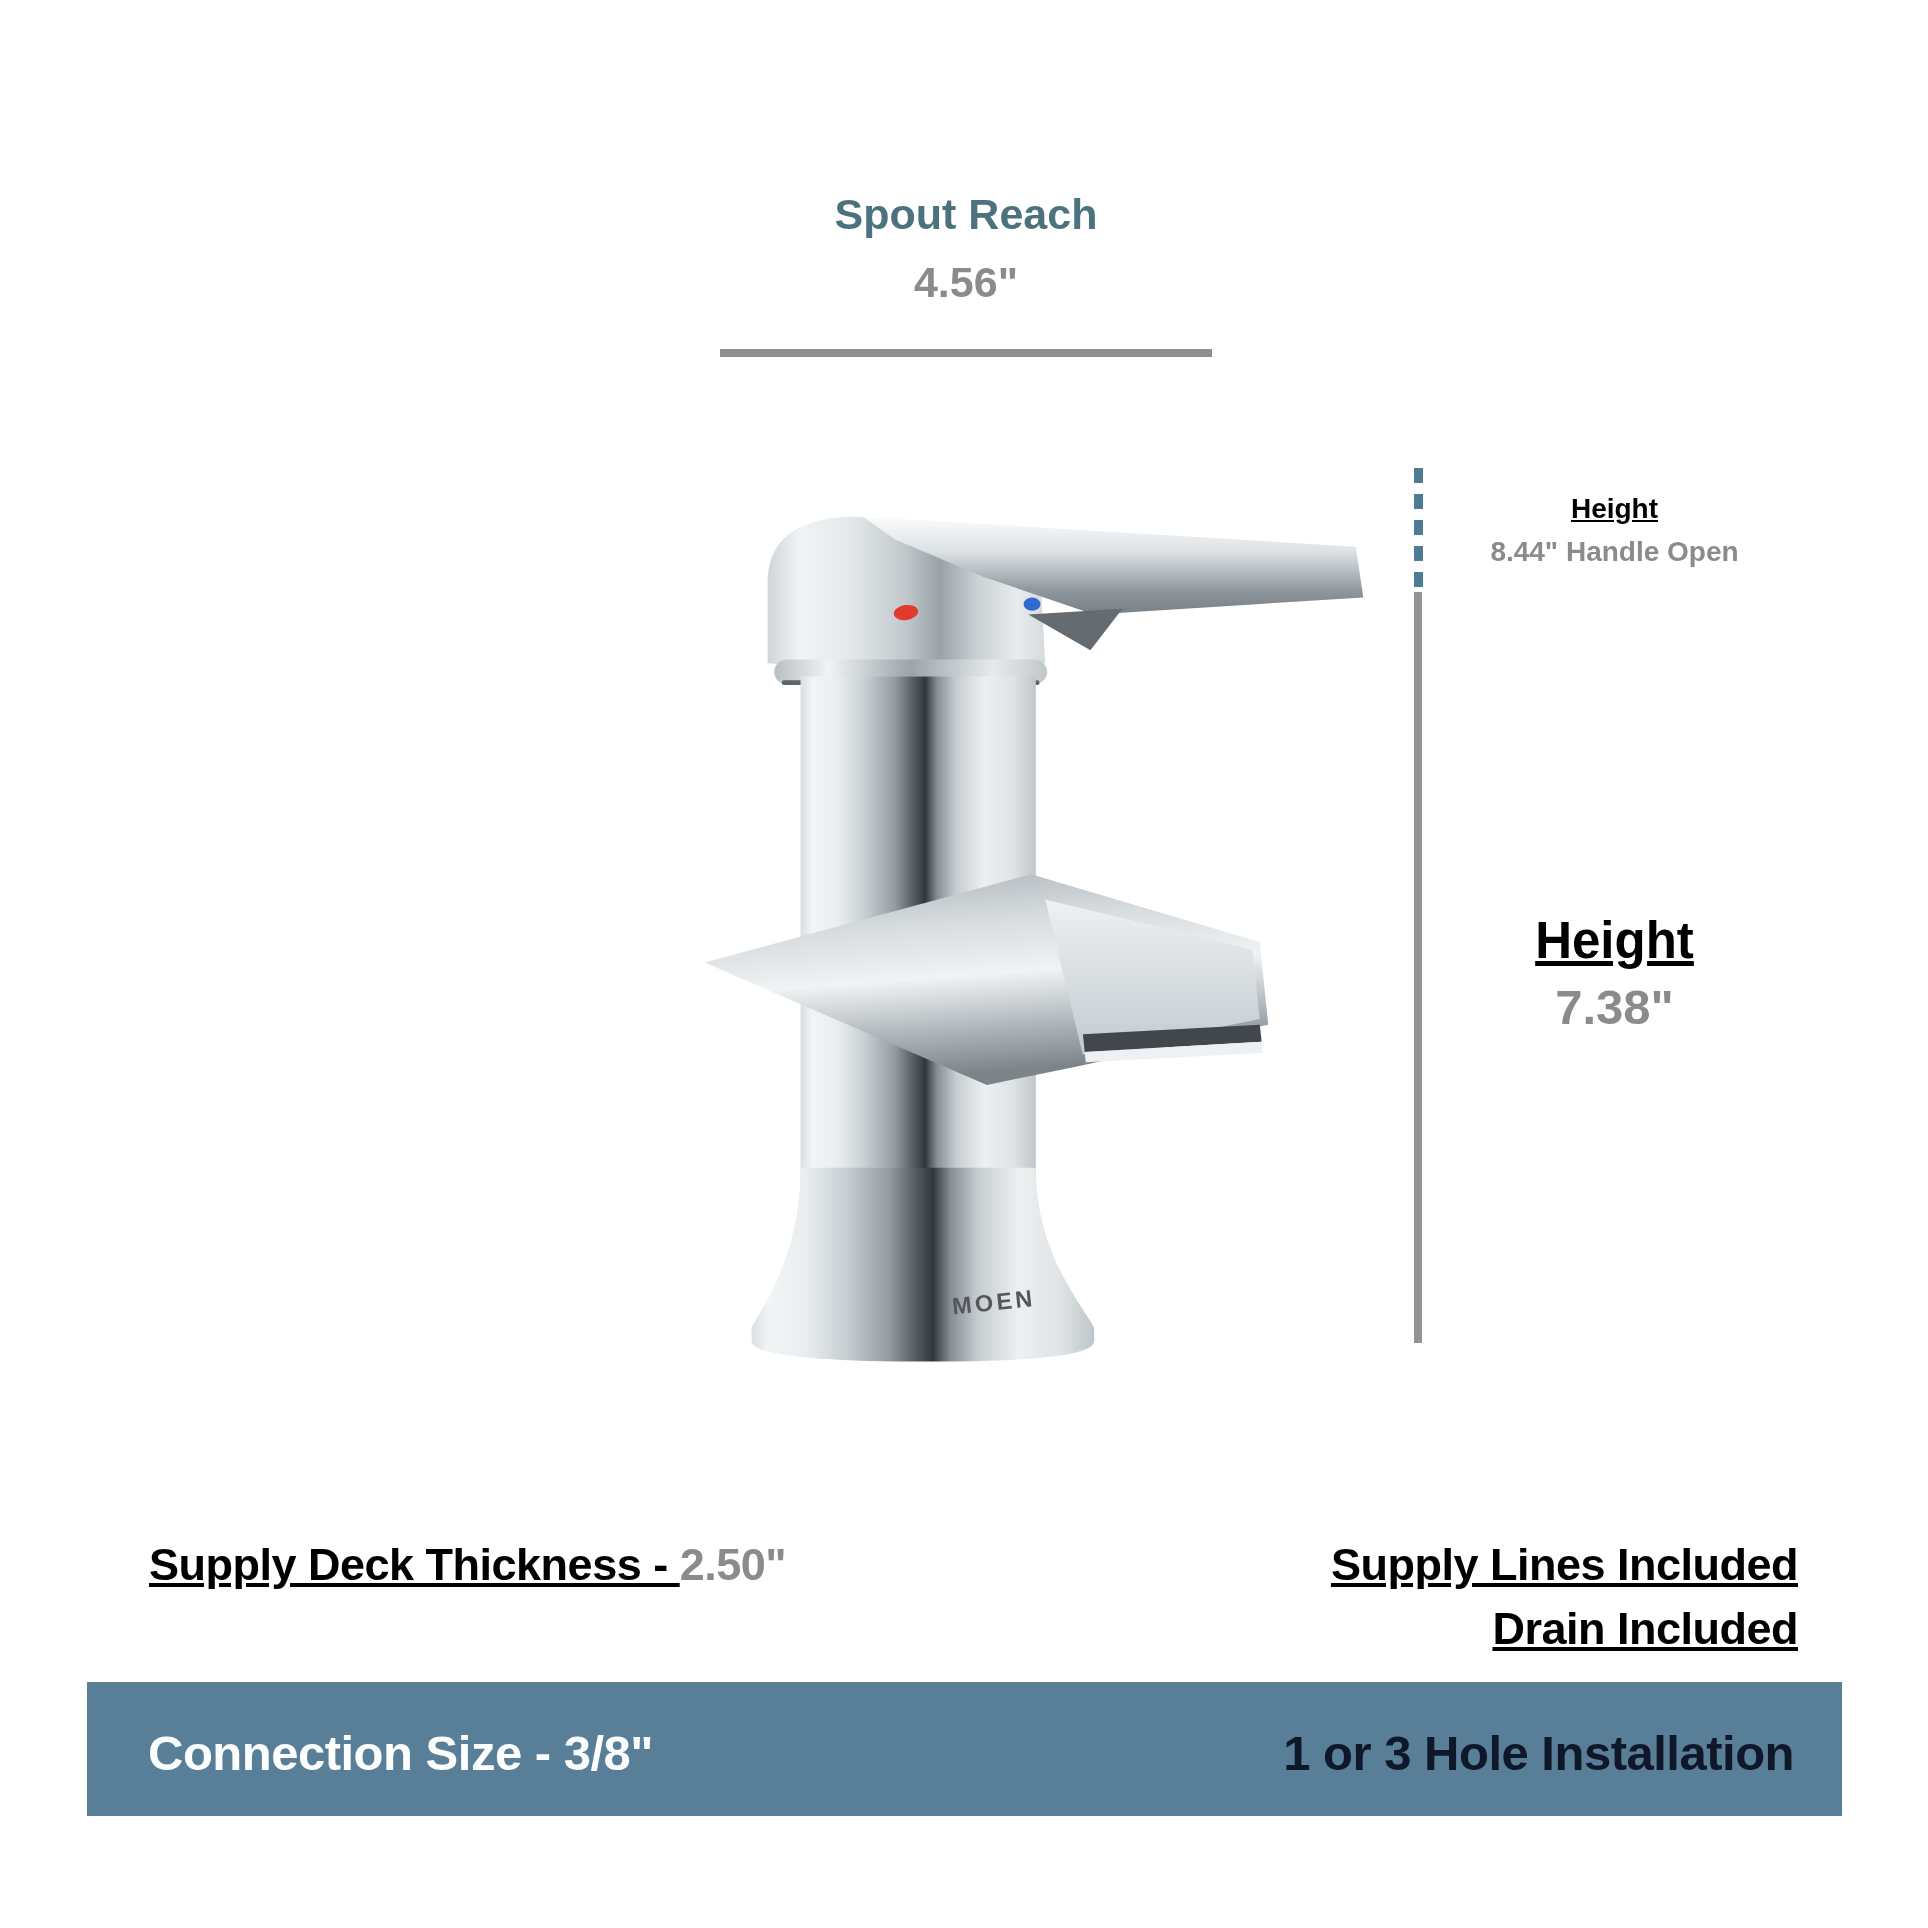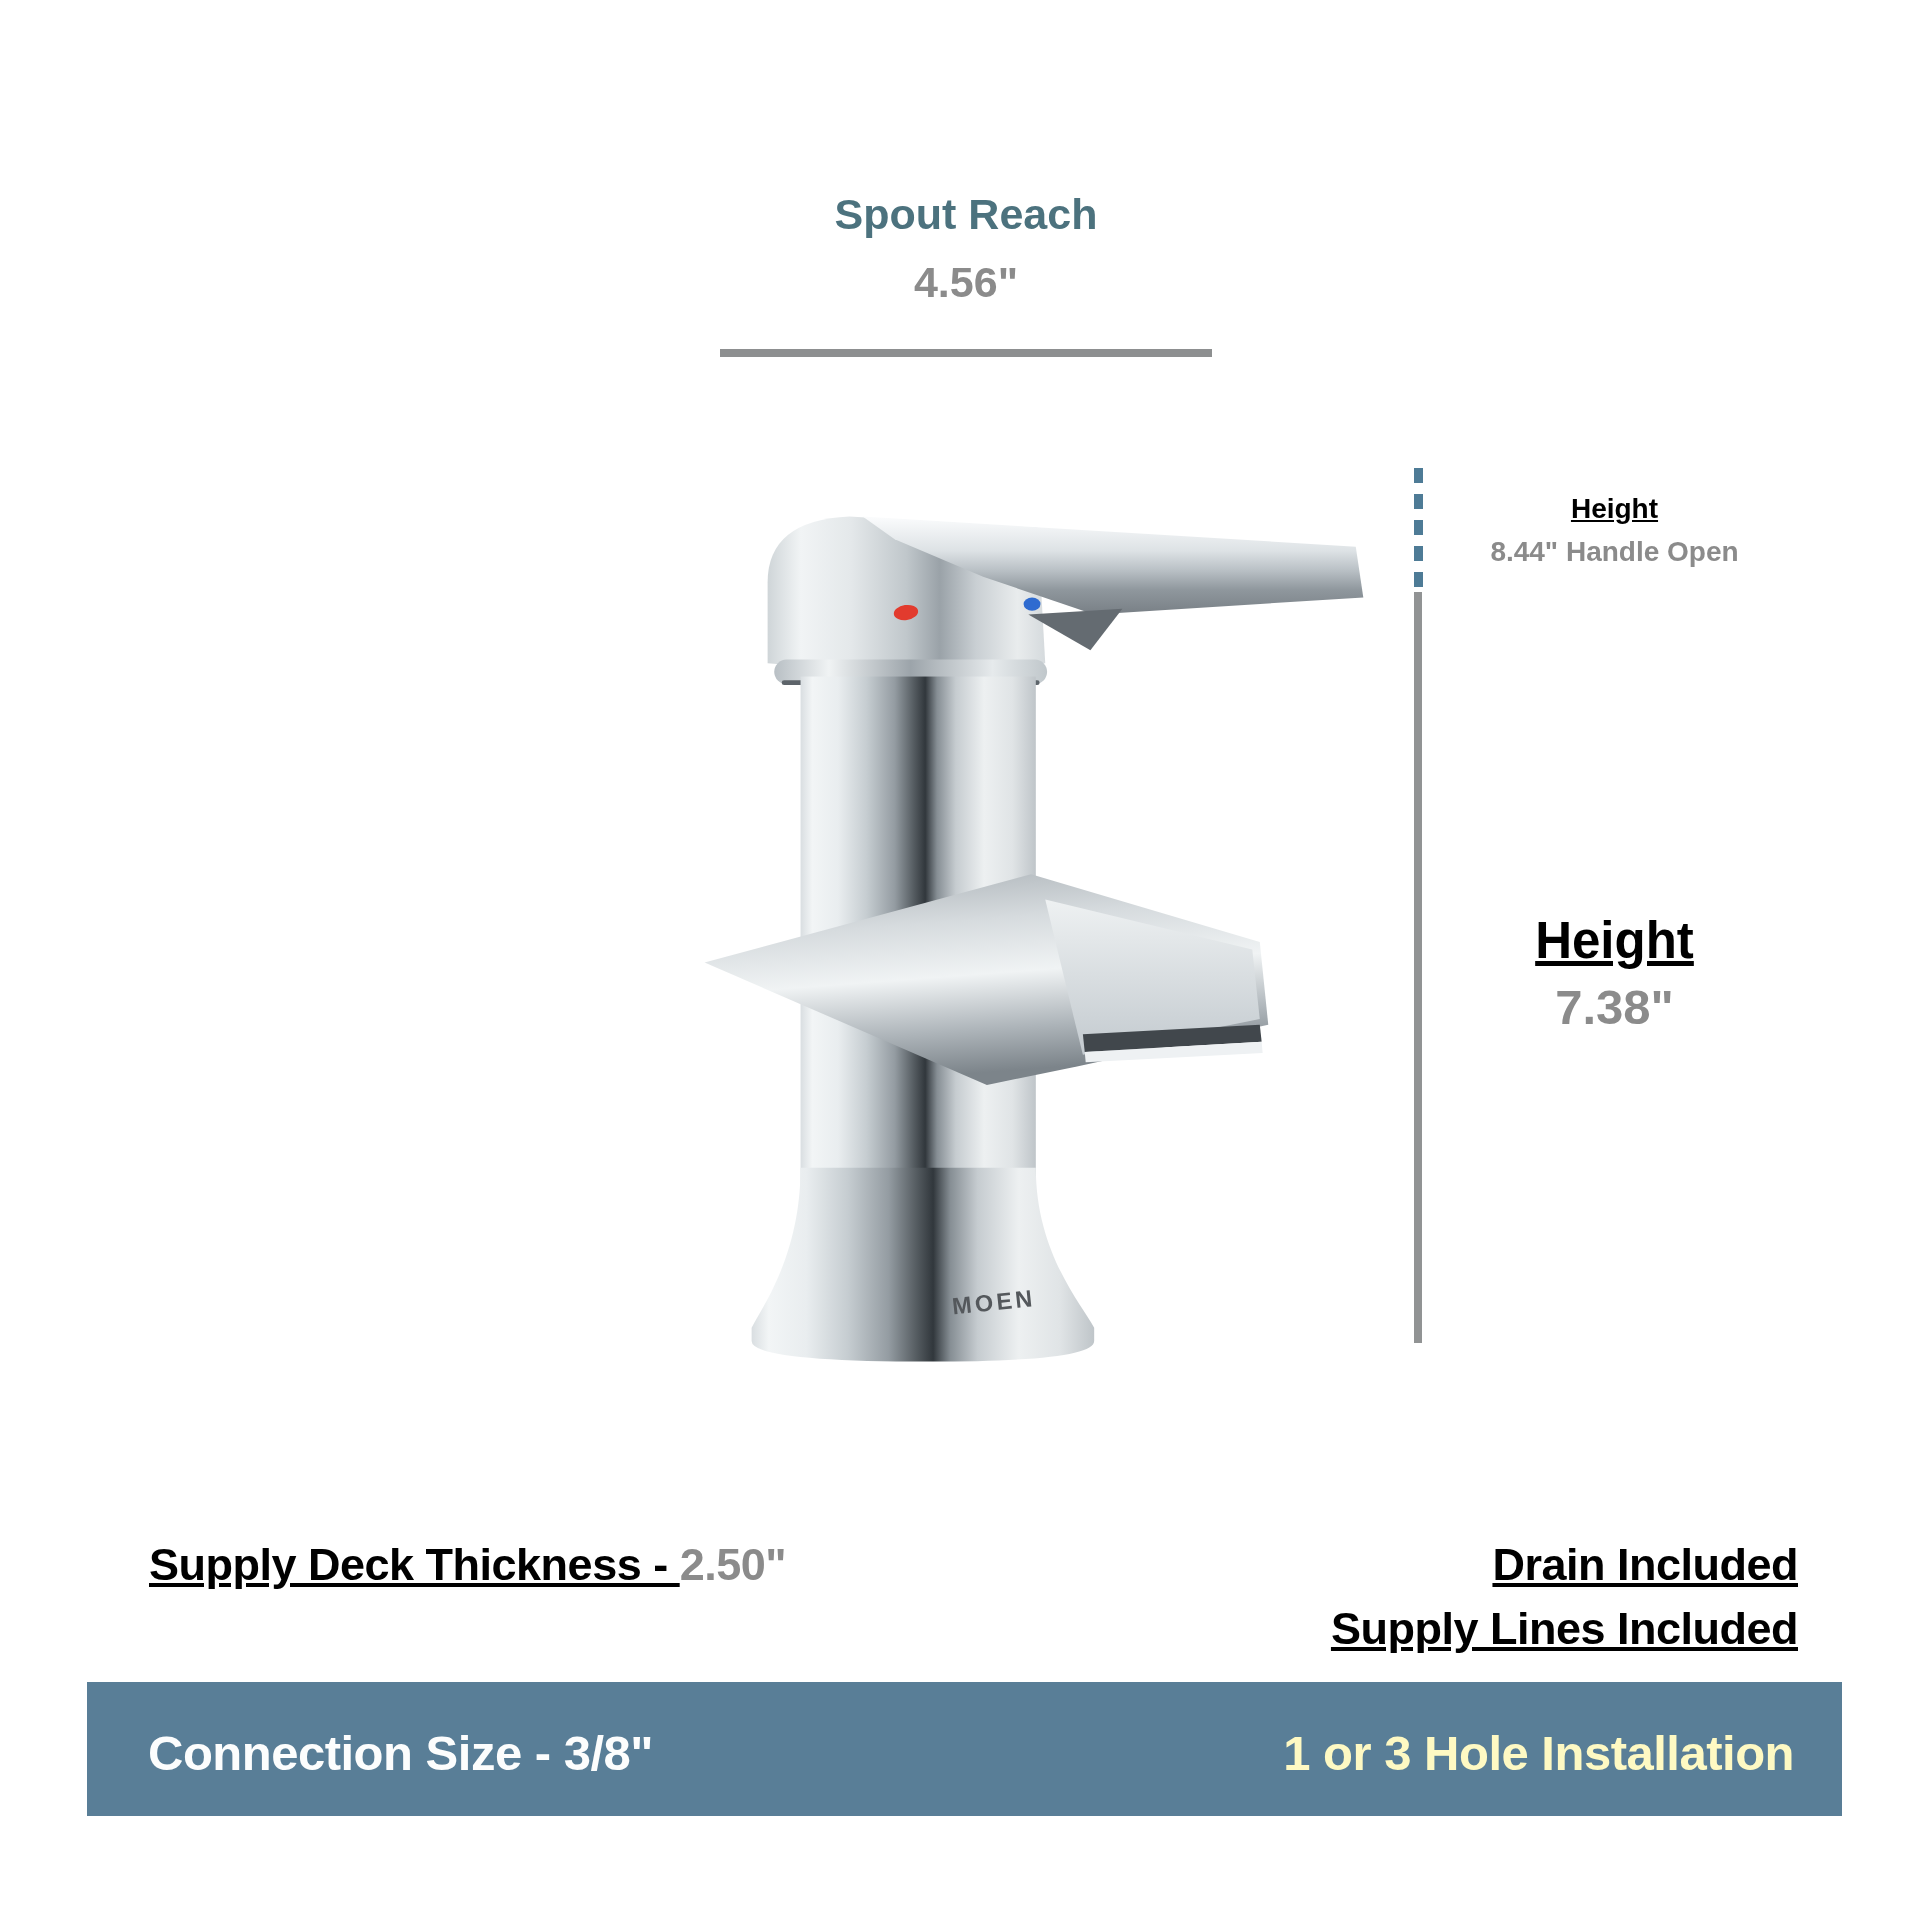--- a/index.html
+++ b/index.html
@@ -36,21 +36,21 @@
   
   .deck-block{left:149px;top:1533px;font-size:45px;font-weight:700;line-height:64px;letter-spacing:-0.5px;}
   
   .included-block{right:130px;top:1533px;font-size:45px;font-weight:700;line-height:64px;text-align:right;letter-spacing:-0.5px;}
 
   
   .banner{left:87px;top:1682px;width:1755px;height:143px;background:#597e97;}
   .banner-left{position:absolute;left:61px;top:0;height:143px;line-height:143px;
     color:#fcfdfd;font-size:49px;font-weight:700;letter-spacing:-0.5px;}
   .banner-right{position:absolute;right:48px;top:0;height:143px;line-height:143px;
-    color:#fef9c3;font-size:49px;font-weight:700;letter-spacing:-0.5px;}
+    color:#0f172a;font-size:49px;font-weight:700;letter-spacing:-0.5px;}
 
   .faucet{left:650px;top:490px;width:734px;height:885px;}
 </style>
 </head>
 <body>
 
 <div class="canvas">
 
   <div class="abs spout-block">
     <div class="spout-label teal">Spout Reach</div>
@@ -146,22 +146,22 @@
   <div class="abs height-block">
     <div class="h-label blue">Height</div>
     <div class="h-value gray">7.38"</div>
   </div>
 
   <div class="abs deck-block">
     <div><span class="blue">Supply Deck Thickness - </span><span class="gray">2.50"</span></div>
   </div>
 
   <div class="abs included-block">
+    <div class="blue">Supply Lines Included</div>
     <div class="blue">Drain Included</div>
-    <div class="blue">Supply Lines Included</div>
   </div>
 
   <div class="abs banner">
     <div class="banner-left">Connection Size - 3/8"</div>
     <div class="banner-right">1 or 3 Hole Installation</div>
   </div>
 
 </div>
 
 

